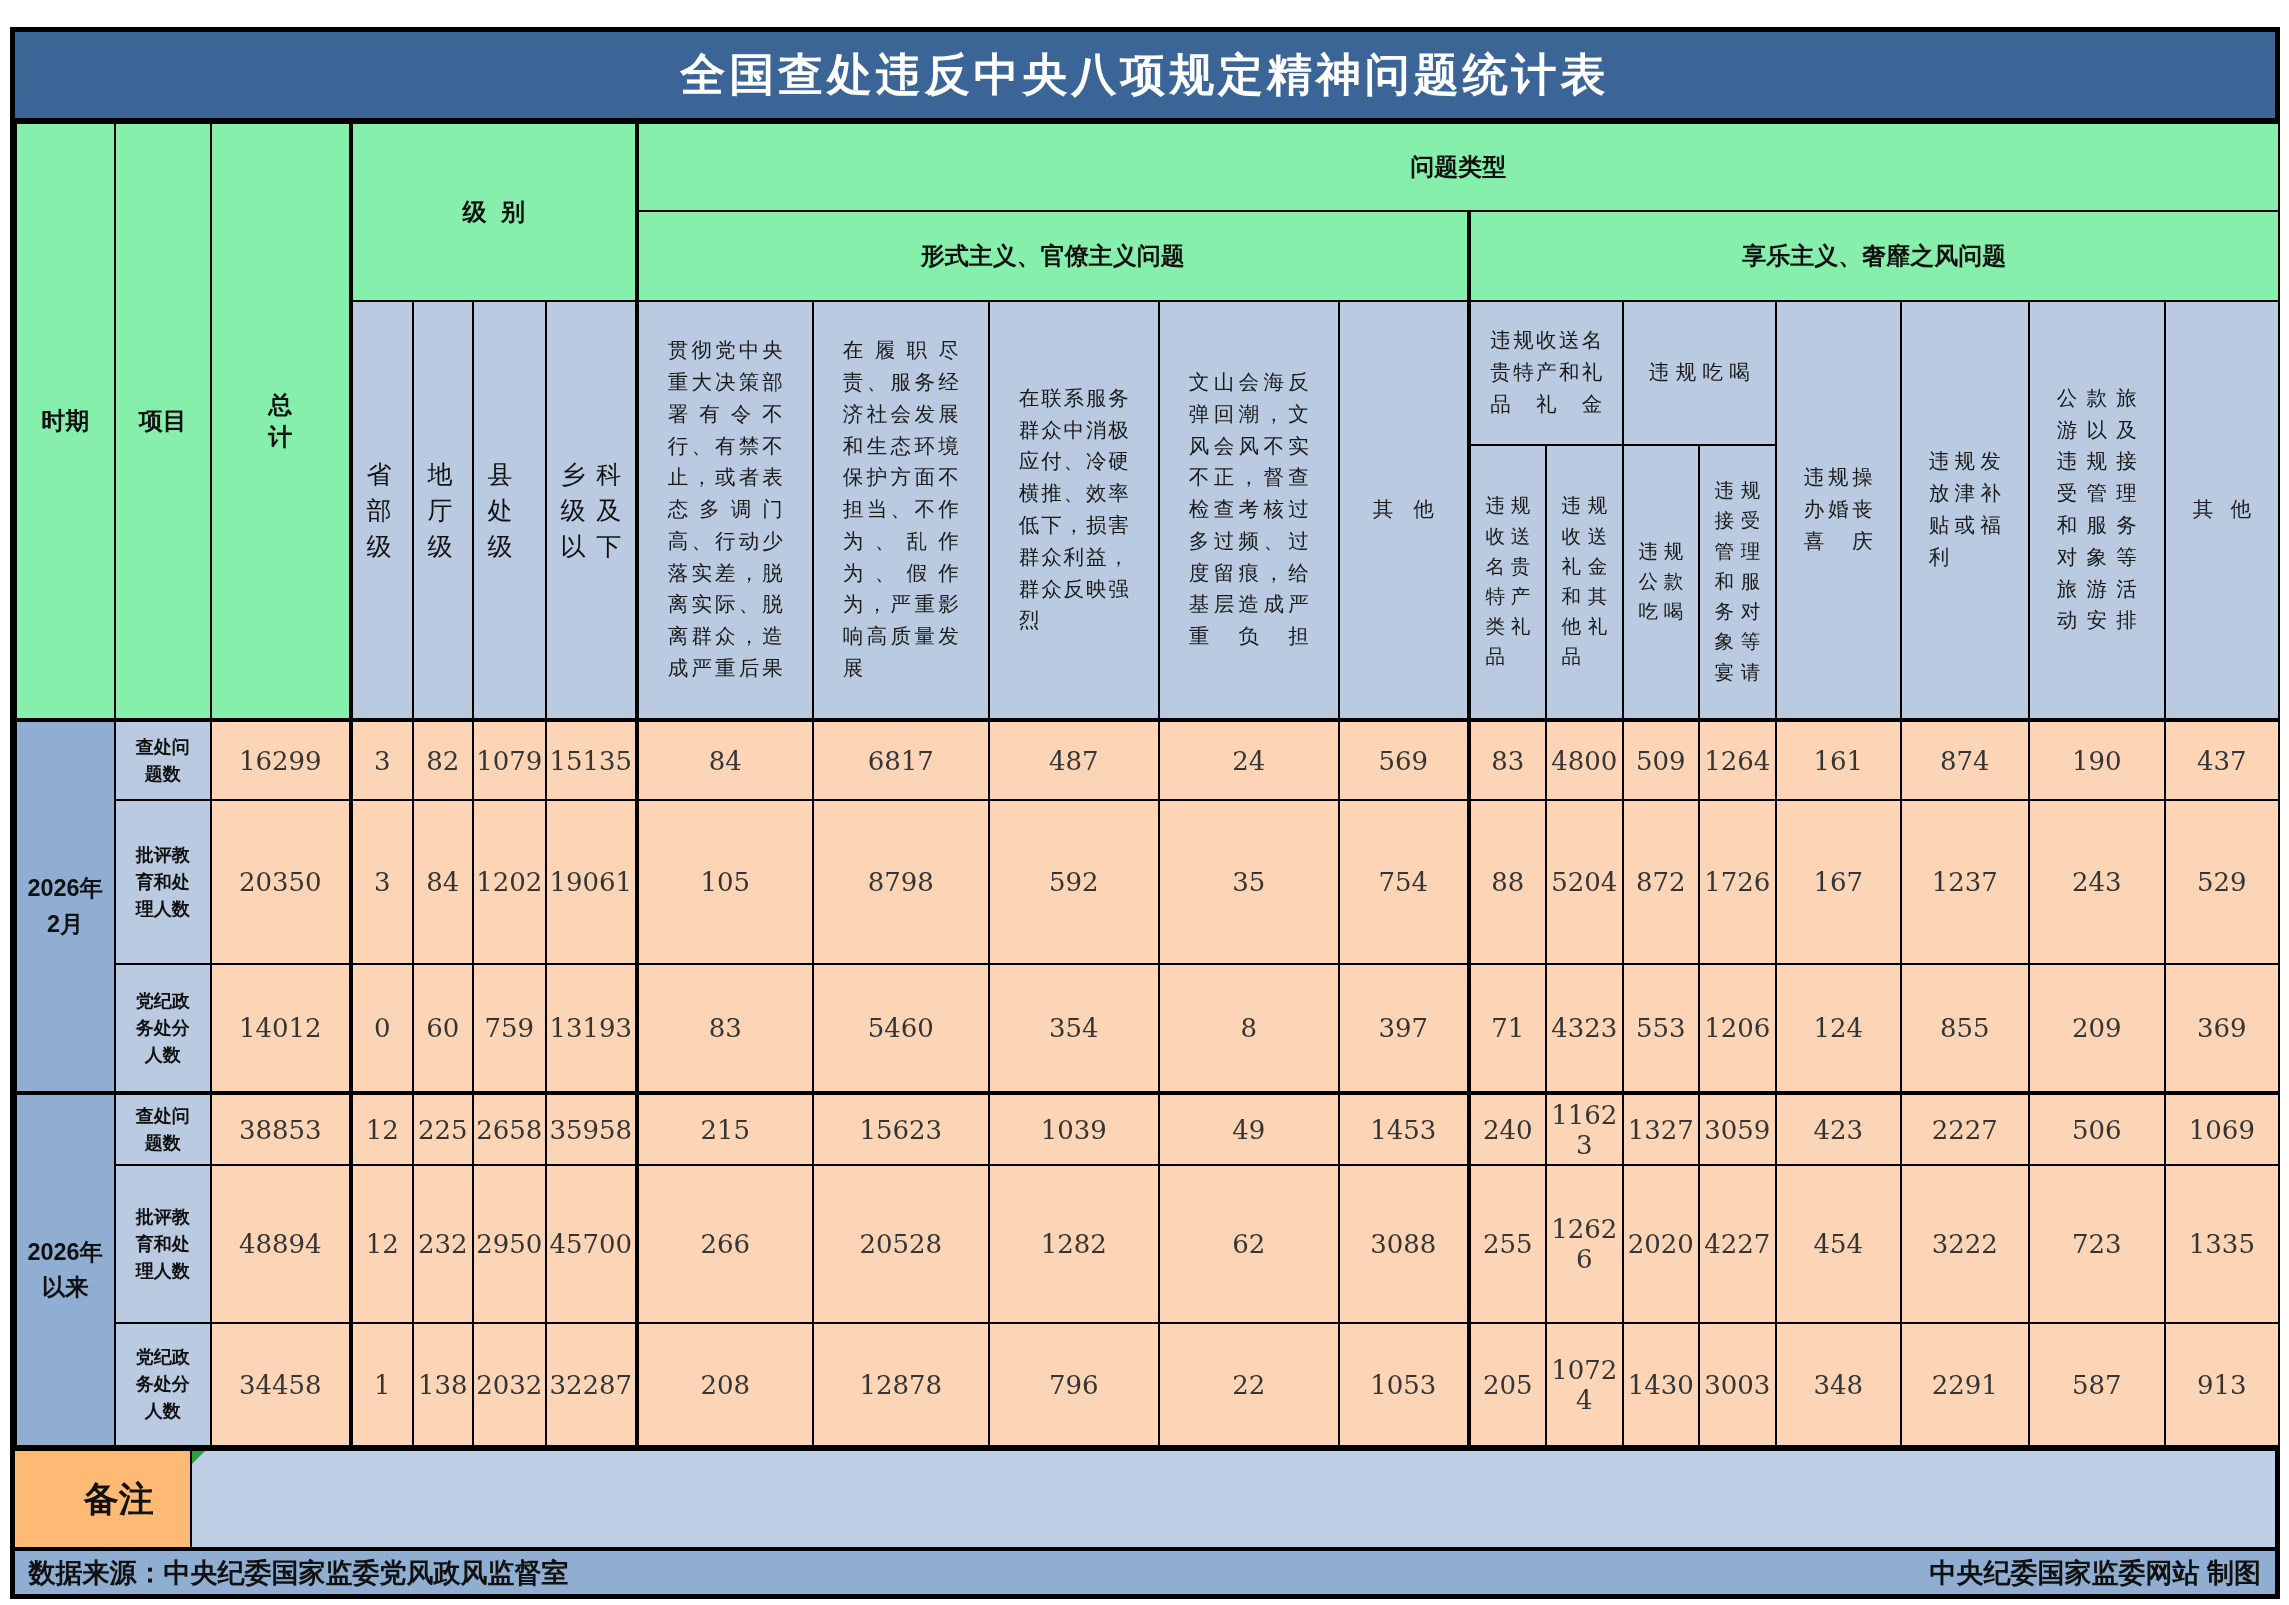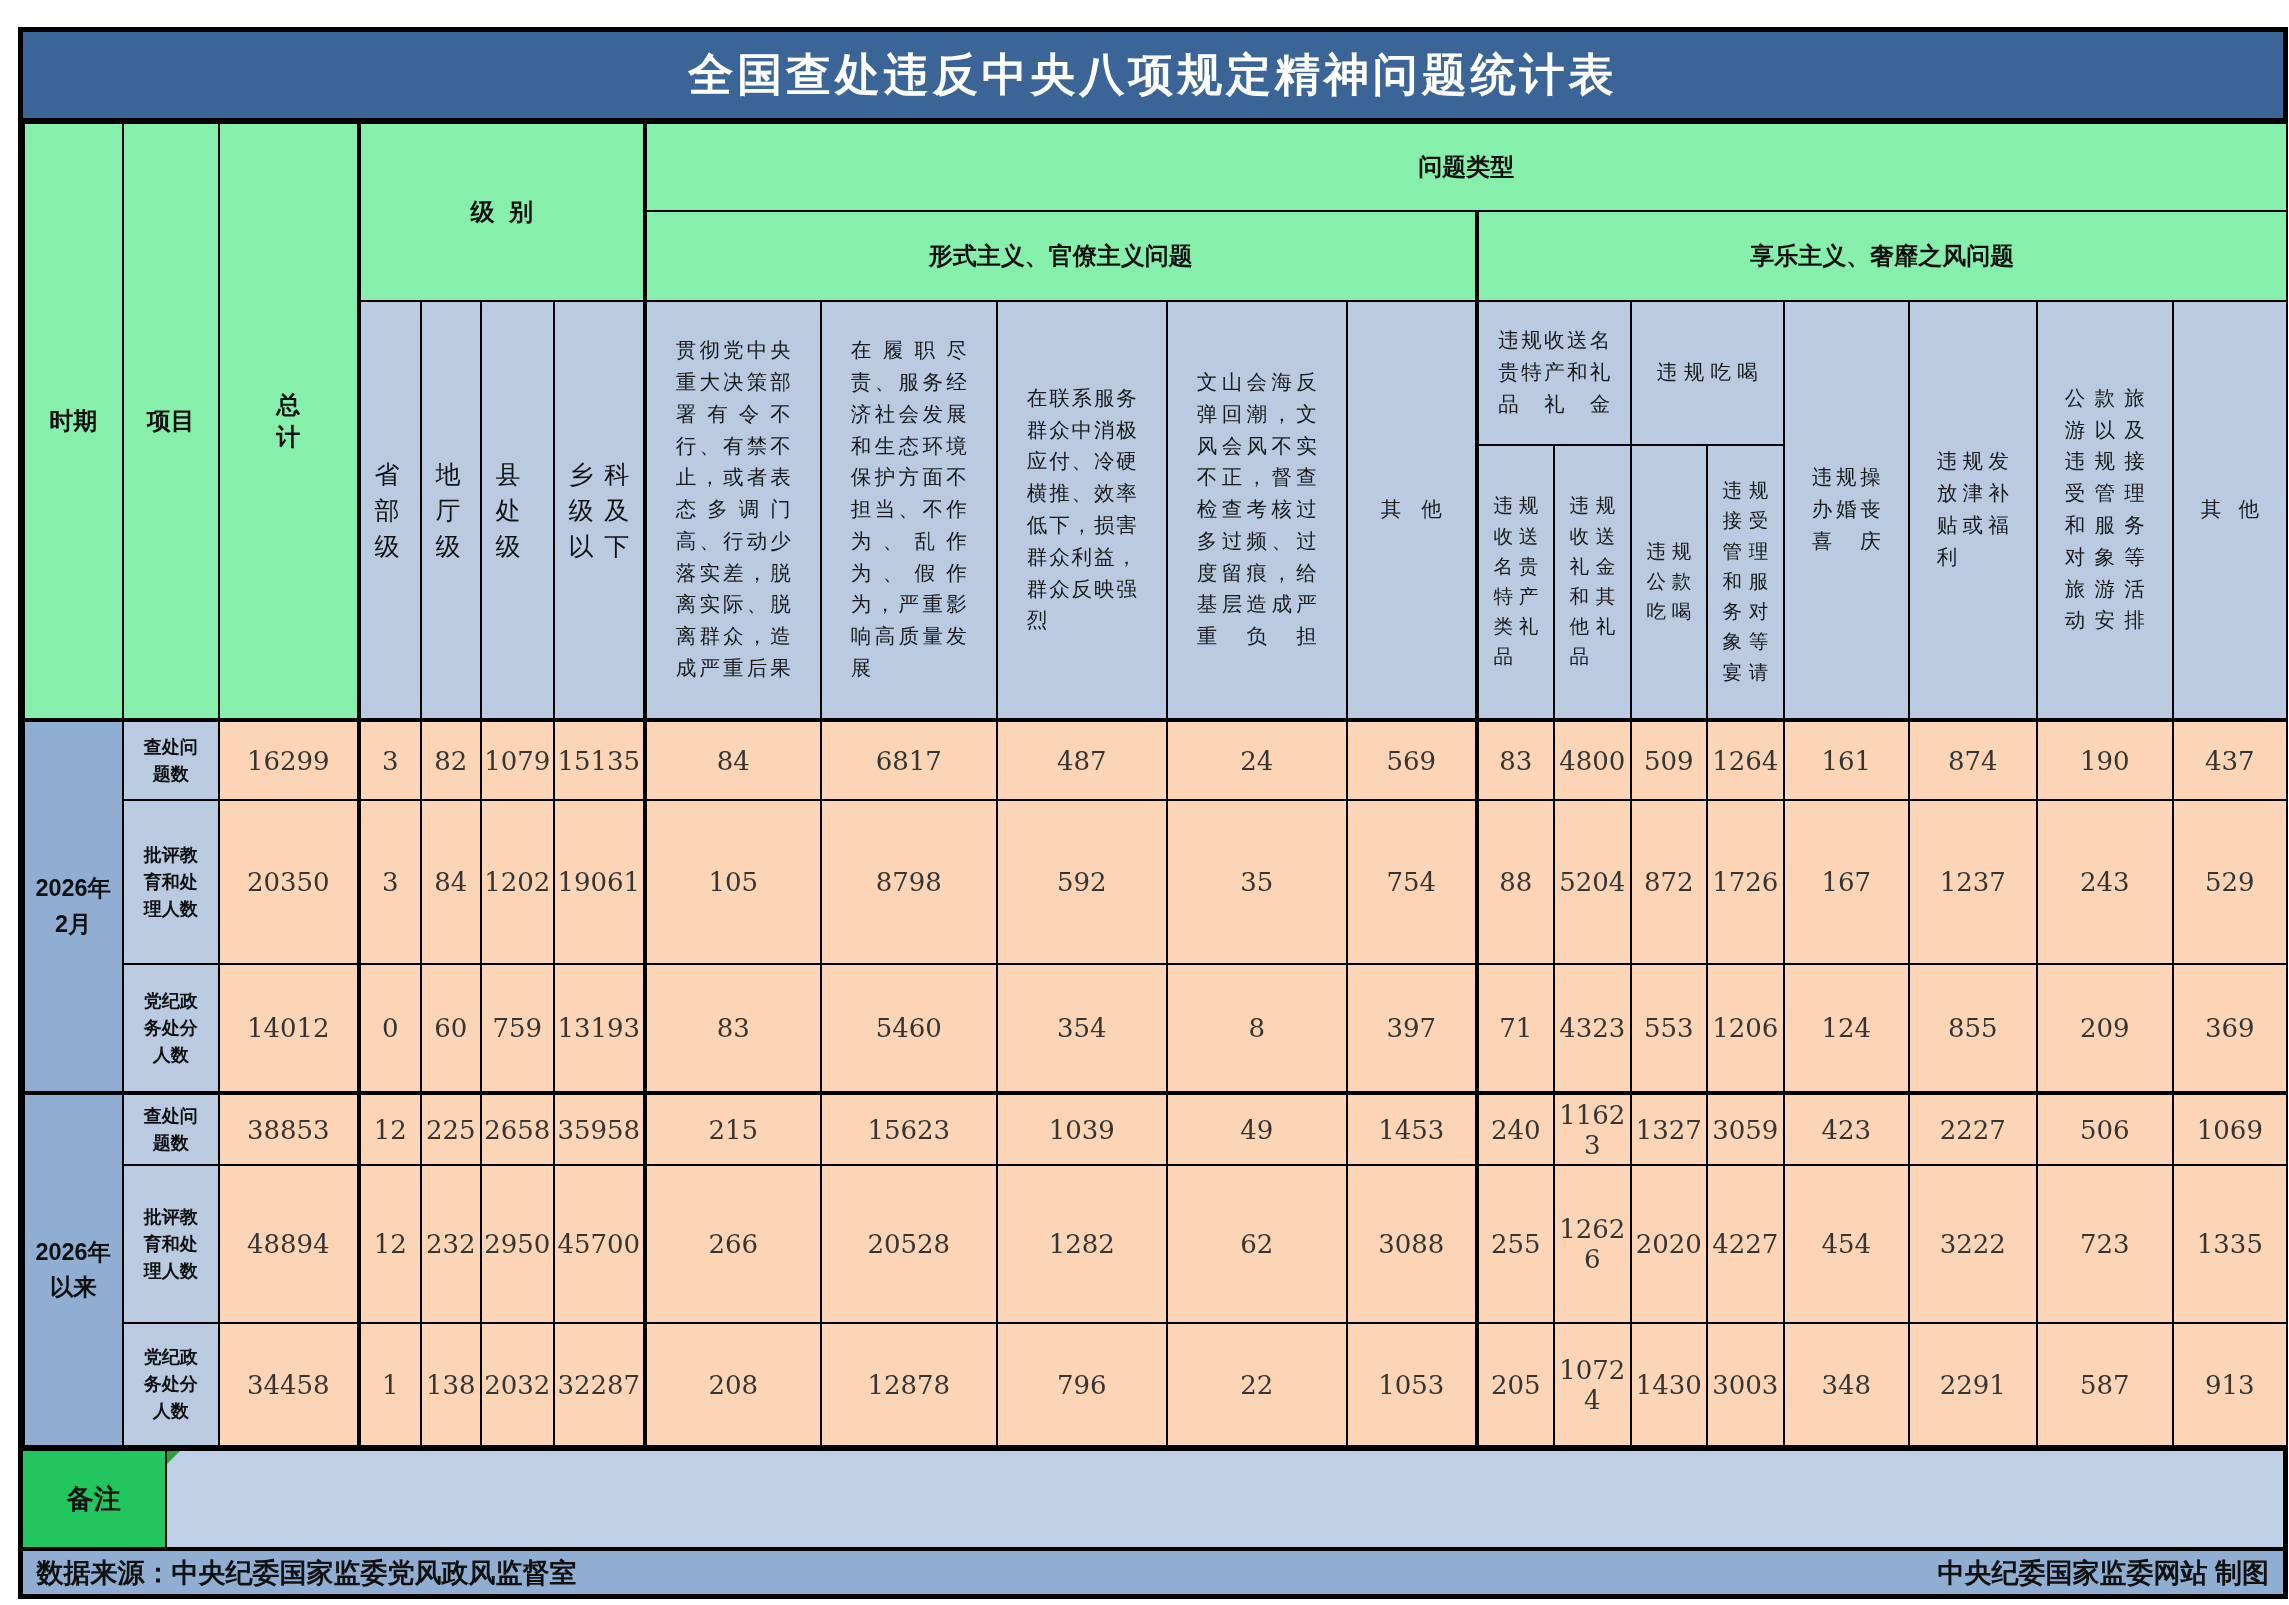--- a/index.html
+++ b/index.html
@@ -1,17 +1,17 @@
 <!DOCTYPE html>
 <html><head>
 <meta charset="utf-8">
 <style>
   html,body{margin:0;padding:0;background:#ffffff;}
   body{width:2290px;height:1605px;position:relative;font-family:"Liberation Sans",sans-serif;color:#111;}
-  .page{position:absolute;top:27px;left:9.8px;width:2270px;box-sizing:border-box;border:5.9px solid #000;background:#fff;margin-left:8px;}
+  .page{position:absolute;top:27px;left:9.8px;width:2270px;box-sizing:border-box;border:5.9px solid #000;background:#fff;}
   .title{height:86px;background:#3A6596;color:#fff;display:flex;align-items:center;justify-content:center;
          font-family:"DejaVu Serif",serif;font-weight:bold;font-size:45px;letter-spacing:3.9px;border-bottom:4.9px solid #000;}
   table{width:100%;border-collapse:collapse;table-layout:fixed;}
   td{border:2px solid #000;text-align:center;vertical-align:middle;overflow:hidden;padding:0;word-break:break-all;}
   
   .g{background:#86efac;font-weight:bold;font-size:24px;}
   
   .l{background:#B9CAE1;}
   .lv{font-size:25px;font-weight:normal;padding:0 13.7px;text-align:justify;text-align-last:justify;line-height:1.45;}
   .kai{font-family:"DejaVu Serif",serif;font-size:20.5px;line-height:1.55;text-align:justify;text-align-last:justify;color:#1a1a1a;}
@@ -24,22 +24,22 @@
   .sp{padding:0 25px;}
   .lvgroup{letter-spacing:0.6em;text-indent:0.6em;}
   .num{background:#FBD5B5;font-family:"DejaVu Serif",serif;font-size:26px;color:#353535;}
   .rlabel{background:#B9CAE1;font-weight:bold;font-size:18px;padding:0 18px;line-height:1.5;}
   .pcell{background:#8FAED2;font-weight:bold;font-size:23.4px;padding:0 5.9px;line-height:1.5;}
   .w1{width:1.15em;margin:0 auto;line-height:1.35;}
   .br5{border-right-width:4.9px !important;}
   tr.tt > td{border-top-width:4.9px;}
   
   .notes{display:flex;border-top:4.9px solid #000;height:96px;}
-  .notes-label{flex:0 0 142px;background:#22c55e;border-right:2px solid #000;display:flex;align-items:center;justify-content:center;
-               font-weight:bold;font-size:27px;}
+  .notes-label{flex:0 0 142px;background:#fdba74;border-right:2px solid #000;display:flex;align-items:center;justify-content:center;
+               font-weight:bold;font-size:35px;padding-left:33px;}
   .notes-body{flex:1;background:#BFCFE6;position:relative;display:flex;align-items:center;padding:3.9px 17.6px 3.9px 11.7px;}
   .notes-body .tri{position:absolute;top:0;left:0;width:0;height:0;border-top:13.7px solid #2f9e3c;border-right:13.7px solid transparent;}
   .notes-text{font-family:"DejaVu Serif",serif;font-size:25px;line-height:1.7;text-align:justify;text-indent:2.6em;color:#141414;}
   .footer{display:flex;justify-content:space-between;align-items:center;border-top:4.9px solid #000;height:43px;
           background:#8FAED2;font-weight:bold;font-size:27px;padding:0 13.7px;gap:26px;}
 </style>
 </head>
 <body>
 
 <div class="page">

